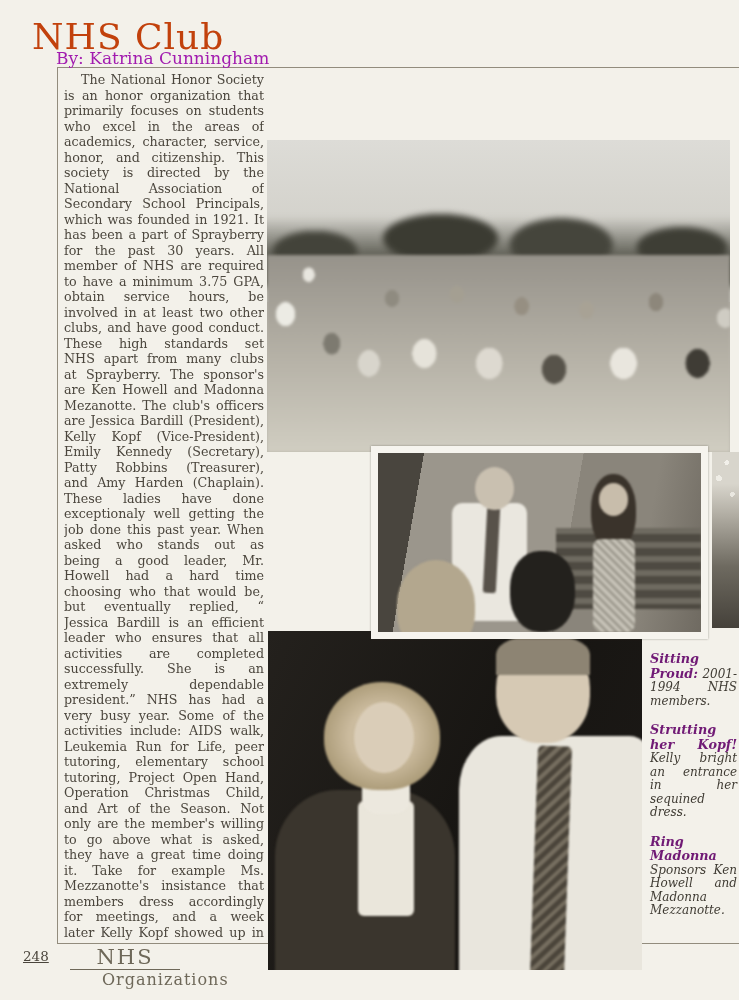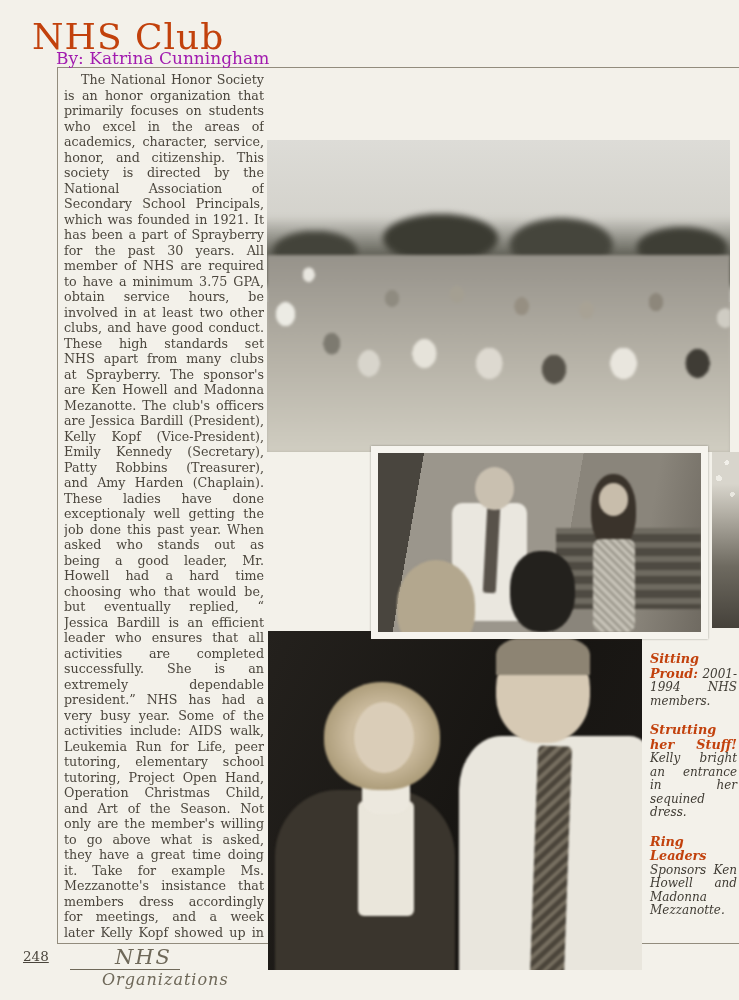--- a/index.html
+++ b/index.html
@@ -98,25 +98,25 @@
   .sp-w-face{left:23%;top:21%;width:16%;height:21%;background:#dacdb8;border-radius:50%;}
   .sp-m-shirt{left:51%;top:31%;width:52%;height:72%;background:#e9e6dd;border-radius:22% 12% 0 0;}
   .sp-m-head{left:61%;top:3%;width:25%;height:30%;background:#d6c9b4;border-radius:46%;}
   .sp-m-hair{left:61%;top:1%;width:25%;height:12%;background:#8d8473;border-radius:50% 50% 0 0;}
   .sp-m-tie{left:71%;top:34%;width:9%;height:68%;border-radius:5px;transform:rotate(2deg);
     background:repeating-linear-gradient(135deg,#4a443a 0 5px,#776f60 5px 9px);}
 
   
   .captions{left:650px;top:652px;width:87px;display:flex;flex-direction:column;gap:15px;}
   .caption{font-size:12px;line-height:13.5px;text-align:justify;color:#3f3b33;font-style:italic;}
-  .cap-head{font-weight:bold;font-size:12.8px;color:#c2410c;}
+  .cap-head{font-weight:bold;font-size:12.8px;color:#701a75;}
 
   
   .page-number{left:23px;top:948px;font-size:13.5px;color:#4a453c;text-decoration:underline;}
-  .footer-emblem{left:70px;top:946px;width:110px;text-align:right;color:#6e6859;font-style:italic;}
+  .footer-emblem{left:70px;top:946px;width:110px;text-align:center;color:#6e6859;}
   .footer-club{display:block;font-size:21px;line-height:22px;border-bottom:1.5px solid #6e6859;padding:0 8px 1px 8px;letter-spacing:2px;}
   .footer-section{display:block;font-size:16px;line-height:20px;letter-spacing:1px;margin-left:32px;}
 </style>
 </head>
 <body>
 
 <div class="abs rule-top"></div>
 <div class="abs rule-left"></div>
 <div class="abs rule-bottom"></div>
 
@@ -160,25 +160,25 @@
     <div class="pd-fg-head"></div>
   </div>
 </div>
 
 <div class="abs captions">
   <div class="caption">
     <span class="cap-head">Sitting Proud:</span>
     <span>2001-1994 NHS members.</span>
   </div>
   <div class="caption">
-    <span class="cap-head">Strutting her Stuff!</span>
+    <span class="cap-head">Strutting her Kopf!</span>
     <span>Kelly bright an entrance in her sequined dress.</span>
   </div>
   <div class="caption">
-    <span class="cap-head">Ring Leaders</span>
+    <span class="cap-head">Ring Madonna</span>
     <span>Sponsors Ken Howell and Madonna Mezzanotte.</span>
   </div>
 </div>
 
 <div class="abs page-number">248</div>
 <div class="abs footer-emblem">
   <span class="footer-club">NHS</span>
   <span class="footer-section">Organizations</span>
 </div>
 

